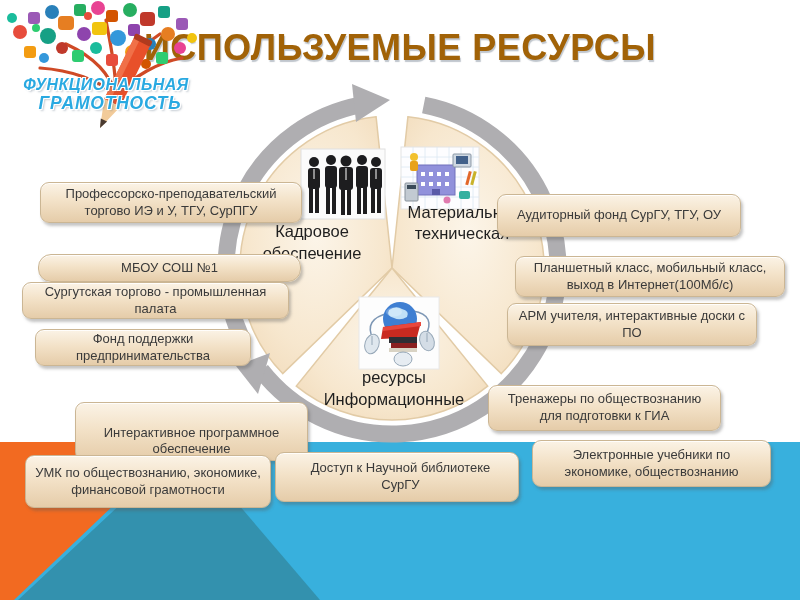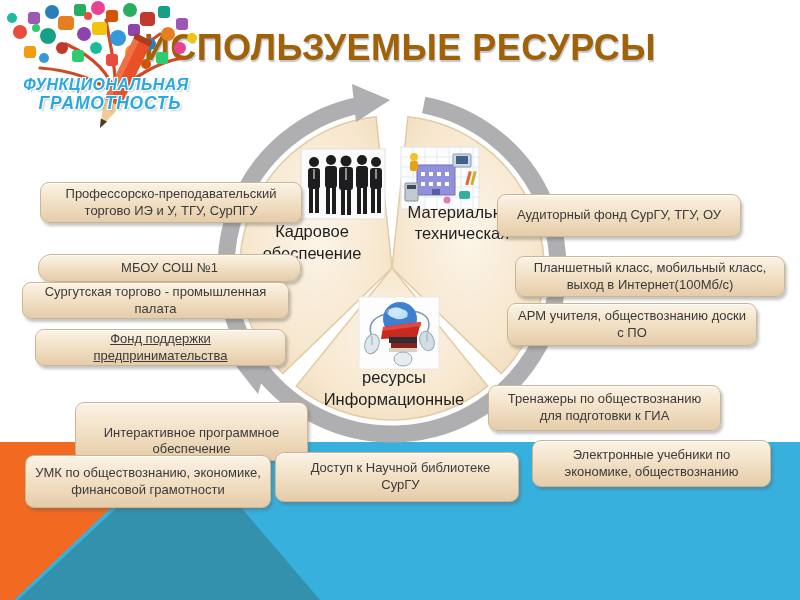--- a/index.html
+++ b/index.html
@@ -38,21 +38,21 @@
     position:absolute;z-index:3;box-sizing:border-box;
     display:flex;align-items:center;justify-content:center;text-align:center;
     padding:2px 7px;border:1px solid #CBB694;border-radius:9px;
     background:linear-gradient(180deg,#FBF3E6 0%,#F3E2C8 45%,#E5CCA9 100%);
     box-shadow:2px 3px 3px rgba(90,90,90,.35), inset 0 1px 0 rgba(255,255,255,.85);
     font-size:13px;line-height:1.28;color:#3a3a3a;
   }
   .b1{left:40px;top:182px;width:262px;height:41px;}
   .b2{left:38px;top:254px;width:263px;height:28px;border-radius:13px;}
   .b3{left:22px;top:282px;width:267px;height:37px;}
-  .b4{left:35px;top:329px;width:251px;height:37px;text-decoration:underline;}
+  .b4{left:35px;top:329px;width:216px;height:37px;}
   .b5{left:75px;top:402px;width:233px;height:59px;align-items:flex-end;}
   .b6{left:25px;top:455px;width:246px;height:53px;}
   .b7{left:275px;top:452px;width:244px;height:50px;padding-left:14px;}
   .b8{left:532px;top:440px;width:239px;height:47px;}
   .b9{left:497px;top:194px;width:244px;height:43px;}
   .b10{left:515px;top:229px;width:270px;height:41px;margin-top:27px;}
   .b11{left:507px;top:303px;width:250px;height:43px;}
   .b12{left:488px;top:385px;width:233px;height:46px;}
 </style>
 </head>
@@ -248,19 +248,19 @@
   <div class="pill b8">
       <span>Электронные учебники по экономике, обществознанию</span>
     </div>
   <div class="pill b9">
       <span>Аудиторный фонд СурГУ, ТГУ, ОУ</span>
     </div>
   <div class="pill b10">
       <span>Планшетный класс, мобильный класс, выход в Интернет(100Мб/с)</span>
     </div>
   <div class="pill b11">
-      <span>АРМ учителя, обществознанию доски с ПО</span>
+      <span>АРМ учителя, интерактивные доски с ПО</span>
     </div>
   <div class="pill b12">
       <span>Тренажеры по обществознанию для подготовки к ГИА</span>
     </div>
 
 </div>
 
 </body></html>

